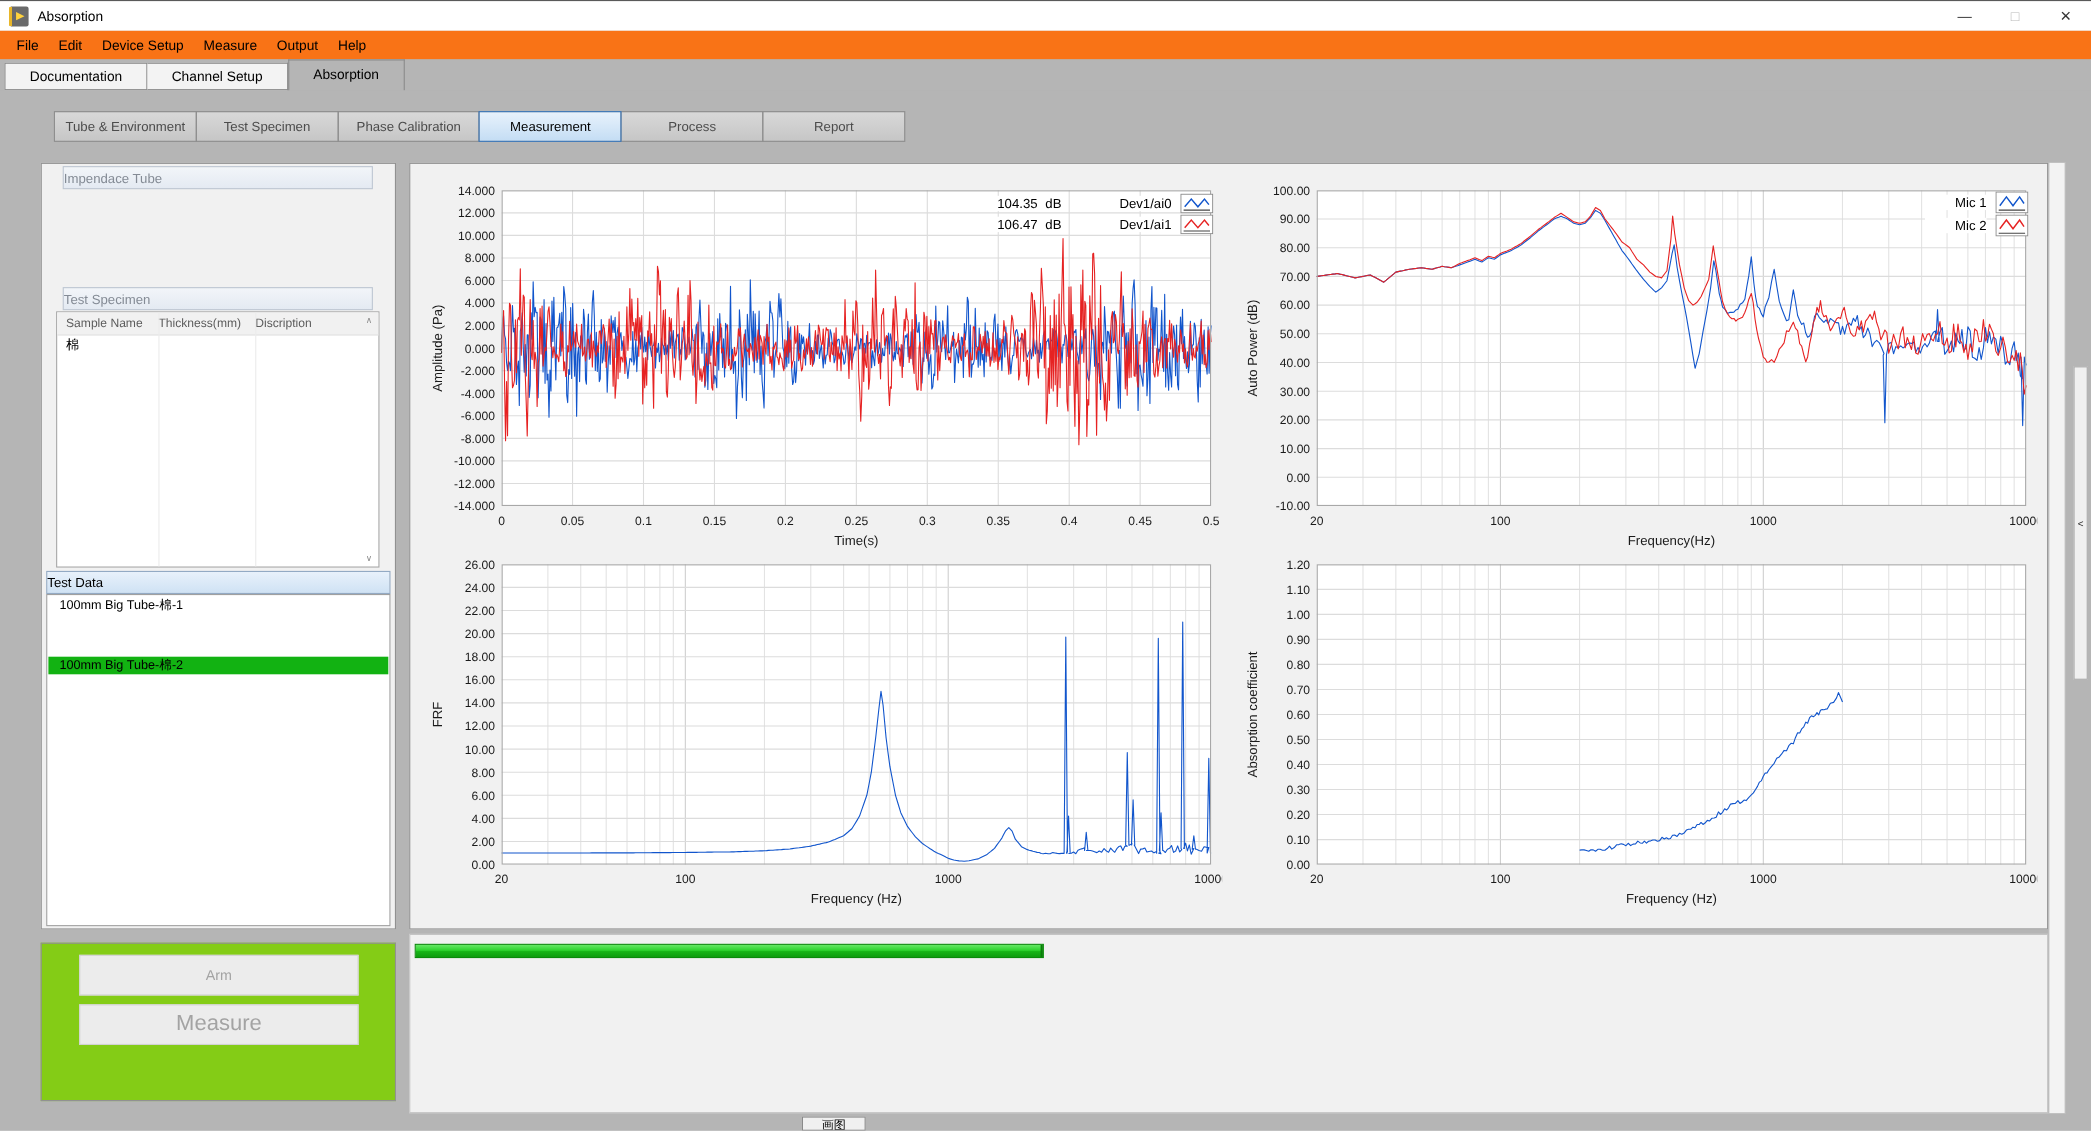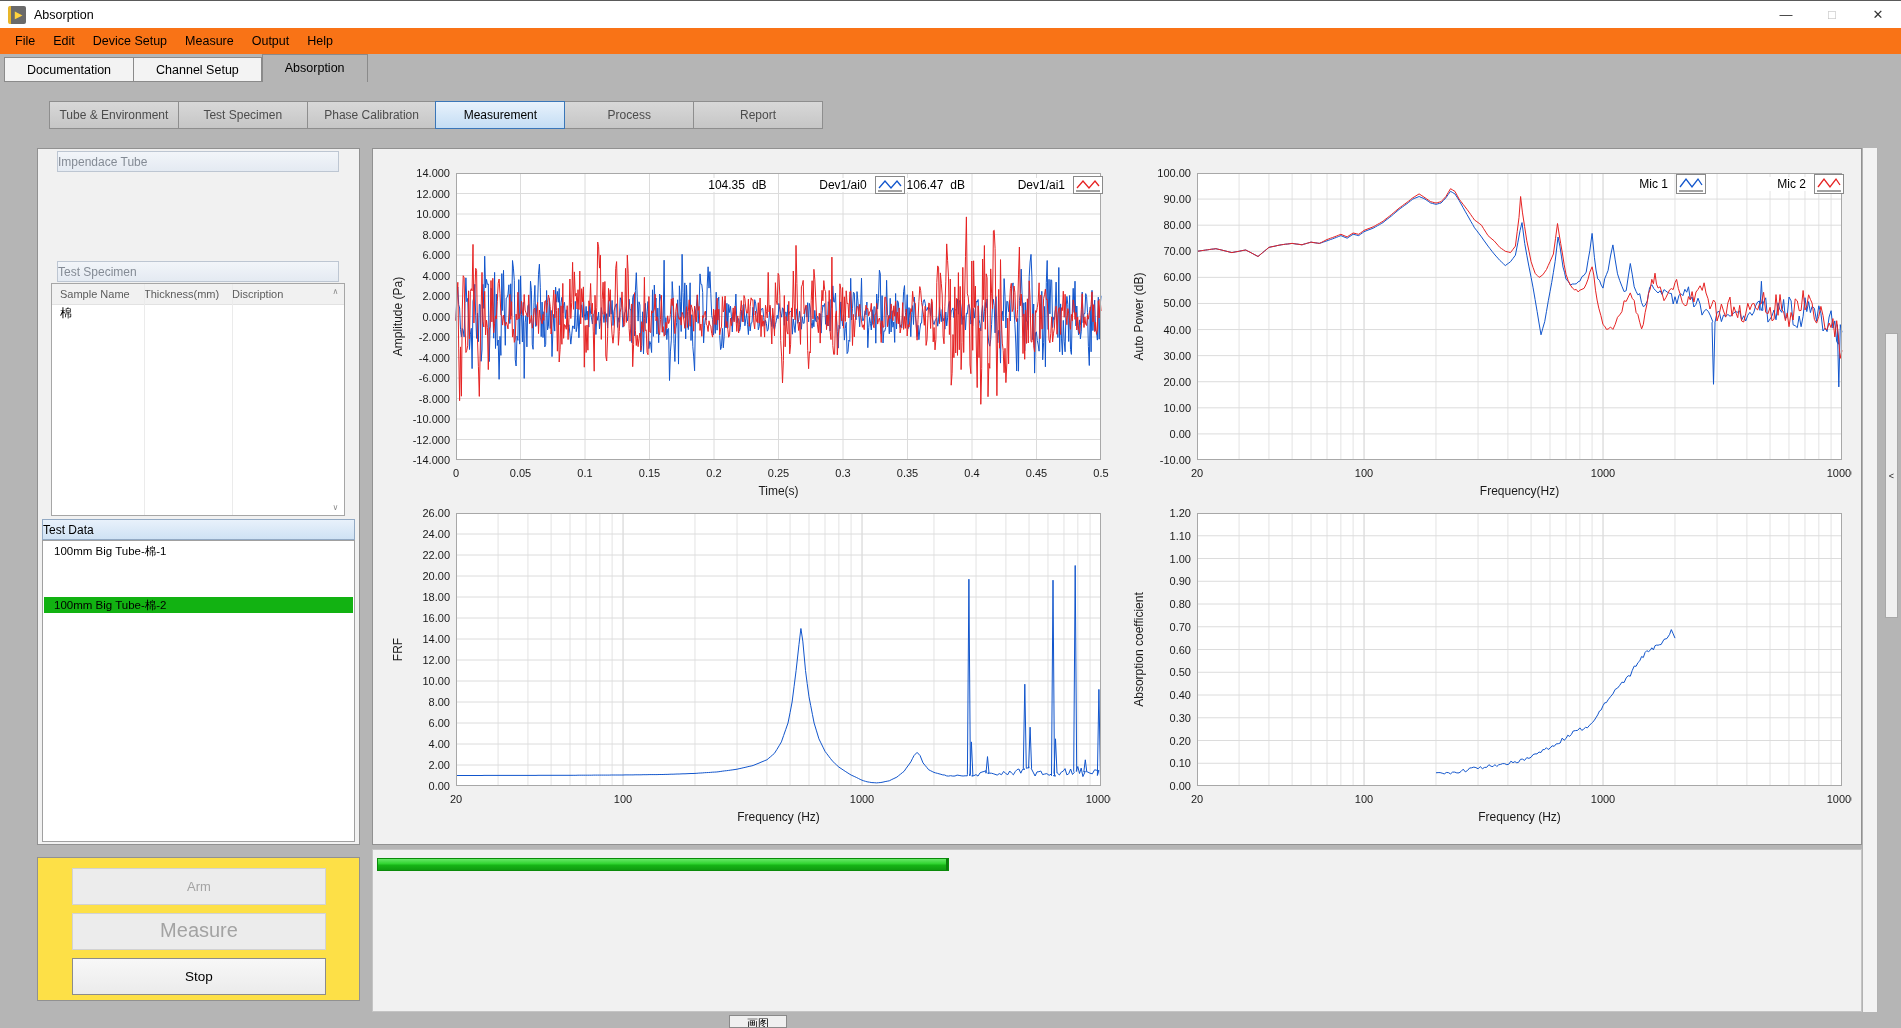--- a/index.html
+++ b/index.html
@@ -34,32 +34,32 @@
 .spec-thead{display:flex;height:21px;background:#f1f1f1;border-bottom:1px solid #e2e2e2;color:#5c5c5c;font-size:11px;line-height:21px}
 .th-sample{width:92px;padding-left:8px}
 .th-thick{width:88px}
 .th-desc{flex:1}
 .col-line{position:absolute;top:0;bottom:0;width:1px;background:#ebebeb}
 .spec-row{font-size:12px;line-height:17px;padding-left:8px}
 .scroll-rail{position:absolute;right:1px;top:1px;bottom:1px;width:15px;display:flex;flex-direction:column;justify-content:space-between;align-items:center;color:#8a8a8a;font-size:8px;padding:2px 0}
 .td-header{left:4px;top:370px;width:313px;background:linear-gradient(#e8f1fb,#cfe2f4);border:1px solid #93aac4;color:#000}
 .td-list{position:absolute;left:4px;top:391px;width:313px;height:302px;background:#ffffff;border:1px solid #a0a0a0;padding-top:2px}
 .td-item{height:16px;line-height:16px;padding-left:10px;font-size:11.5px;margin:0 1px;white-space:nowrap;overflow:hidden}
-.buttons-panel{left:37px;top:857px;width:323px;height:144px;background:#fde047}
+.buttons-panel{left:37px;top:857px;width:323px;height:144px;background:#84cc16}
 .side-btn{position:absolute;left:34px;width:254px;height:37px;text-align:center;border:1px solid #d2d2d2;background:#ececec;color:#a3a3a3}
 #btn-arm{top:10px;line-height:35px;font-size:13px}
 #btn-measure{top:55px;line-height:33px;font-size:20px}
 #btn-stop{top:100px;line-height:35px;font-size:13.5px;background:linear-gradient(#f8f8f8,#ebebeb);border:1px solid #8c8c8c;color:#000}
 .charts-panel{left:372px;top:148px;width:1490px;height:697px}
 .chart{position:absolute}
 #chart0{left:13px;top:10px;width:725px;height:347px}
 #chart1{left:754px;top:10px;width:725px;height:347px}
 #chart2{left:13px;top:350px;width:725px;height:333px}
 #chart3{left:754px;top:350px;width:725px;height:333px}
-.legend{position:absolute;display:flex;flex-direction:row}
+.legend{position:absolute;display:flex;flex-direction:column}
 .leg1{top:16px;right:8px}
 .leg1 .lrow{display:flex;align-items:center;height:19px;justify-content:flex-end}
 .readout,.unit,.lname{background:#fff;font-size:12px}
 .readout{padding:0 2px}
 .unit{margin-left:5px}
 .lname{margin-left:44px;min-width:56px;text-align:right}
 .licon{margin-left:8px;display:block}
 .leg2{top:14px;right:8px}
 .leg2 .lrow{display:flex;align-items:center;height:21px;justify-content:flex-end}
 .bottom-panel{left:372px;top:849px;width:1490px;height:163px;border-color:#c4c4c4}
@@ -129,21 +129,20 @@
   <div class="sec-header td-header">Test Data</div>
   <div class="td-list">
     <div class="td-item">100mm Big Tube-棉-1</div>
     <div class="td-item" style="background: rgb(18, 178, 18); margin-top: 38px;">100mm Big Tube-棉-2</div>
   </div>
 </div>
 
 <div class="panel buttons-panel">
   <div class="side-btn" id="btn-arm">Arm</div>
   <div class="side-btn" id="btn-measure">Measure</div>
-  <div class="side-btn" id="btn-stop">Stop</div>
 </div>
 
 <div class="panel charts-panel">
   <div class="chart" id="chart0">
       <svg width="725" height="347" font-family="&quot;Liberation Sans&quot;,sans-serif">
         <rect x="70" y="14" width="645" height="287" fill="#ffffff"></rect>
         <line x1="134.5" y1="14" x2="134.5" y2="301" stroke="#dcdcdc"></line>
         <line x1="199" y1="14" x2="199" y2="301" stroke="#dcdcdc"></line>
         <line x1="263.5" y1="14" x2="263.5" y2="301" stroke="#dcdcdc"></line>
         <line x1="328" y1="14" x2="328" y2="301" stroke="#dcdcdc"></line>

